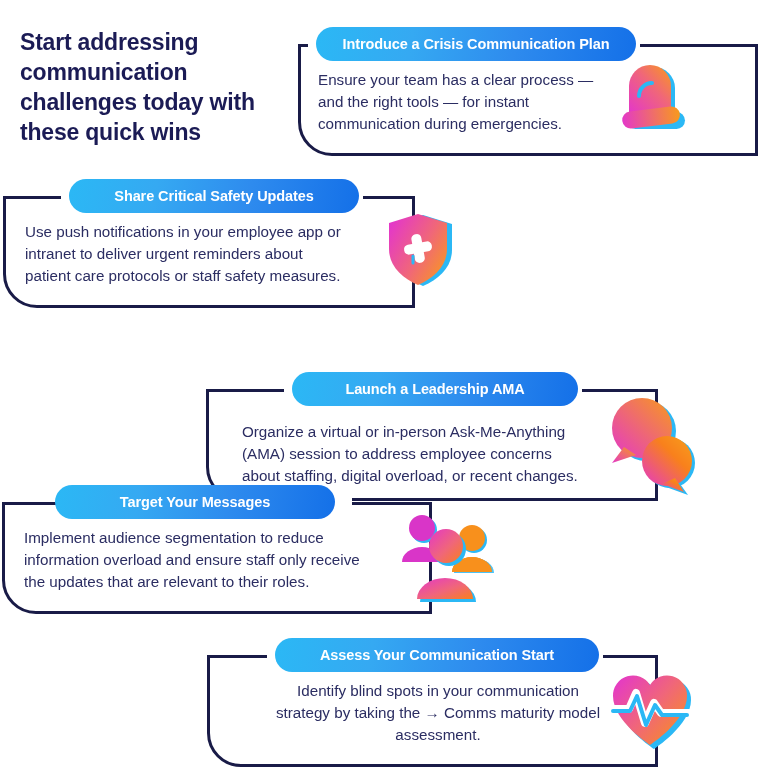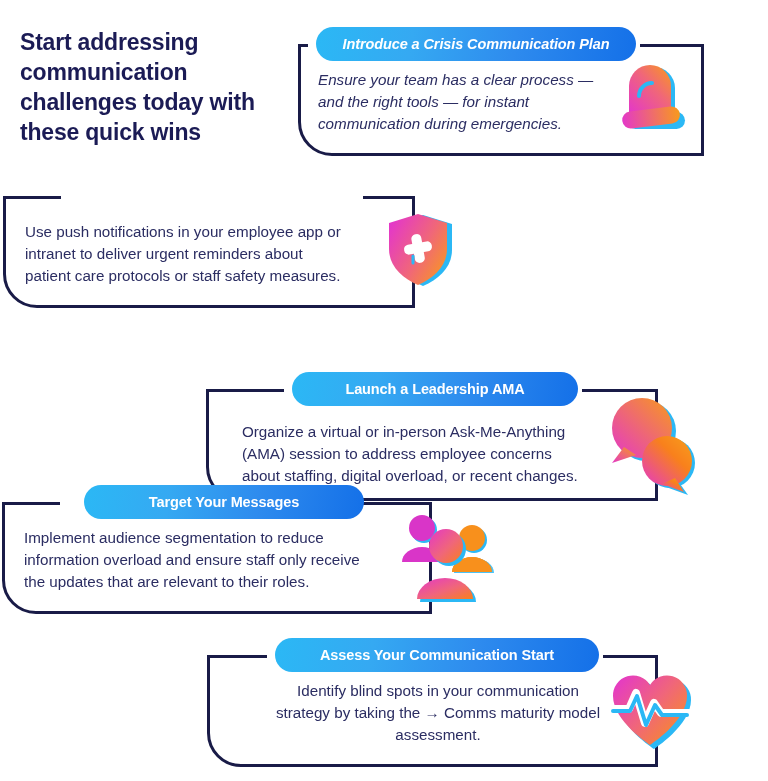--- a/index.html
+++ b/index.html
@@ -89,21 +89,21 @@
 
   .card-icon svg { display: block; }
 </style>
 </head>
 <body>
 
 <div id="page">
 
   <h1 class="headline">Start addressing communication challenges today with these quick wins</h1>
 
-  <div class="card" style="left:298px; top:44px; width:406px; height:112px;font-style:italic;">
+  <div class="card" style="left:298px; top:44px; width:460px; height:112px;">
     <div class="card-frame"></div>
     <div class="pill-gap" style="left:10px; width:332px;"></div>
     <div class="pill" style="left:18px; top:-17px; width:320px;">Introduce a Crisis Communication Plan</div>
     <div class="card-body" style="left:20px; top:25px; width:330px;">Ensure your team has a clear process —
 and the right tools — for instant
 communication during emergencies.</div>
 
     <div class="card-icon" style="left:310px; top:8px;">
       <svg width="82" height="84" viewBox="0 0 82 84">
         <defs>
@@ -126,20 +126,21 @@
         <rect x="14" y="57" width="58" height="17" rx="8.5" fill="url(#gSirenBase)" transform="rotate(-7 43 65)"></rect>
 
         <path d="M31 44 a13 13 0 0 1 13 -13" stroke="#2BB8F5" stroke-width="4" fill="none" stroke-linecap="round"></path>
       </svg>
     </div>
   </div>
 
   <div class="card" style="left:3px; top:196px; width:412px; height:112px;">
     <div class="card-frame"></div>
     <div class="pill-gap" style="left:58px; width:302px;"></div>
+    <div class="pill" style="left:66px; top:-17px; width:290px;">Share Critical Safety Updates</div>
     <div class="card-body" style="left:22px; top:25px; width:370px;">Use push notifications in your employee app or
 intranet to deliver urgent reminders about
 patient care protocols or staff safety measures.</div>
 
     <div class="card-icon" style="left:378px; top:14px;">
       <svg width="78" height="84" viewBox="0 0 78 84">
         <defs>
           <linearGradient id="gShield" x1="0" y1="0.2" x2="1" y2="0.9">
             <stop offset="0%" stop-color="#E438C8"></stop>
             <stop offset="52%" stop-color="#F0667A"></stop>
@@ -192,21 +193,21 @@
 
         <circle cx="63" cy="68" r="25" fill="url(#gBub2)"></circle>
         <path d="M71 85 L80 99 L58 91 Z" fill="url(#gBub2)"></path>
       </svg>
     </div>
   </div>
 
   <div class="card" style="left:2px; top:502px; width:430px; height:112px;">
     <div class="card-frame"></div>
     <div class="pill-gap" style="left:58px; width:292px;"></div>
-    <div class="pill" style="left:82px; top:-17px; width:280px;">Target Your Messages</div>
+    <div class="pill" style="left:53px; top:-17px; width:280px;">Target Your Messages</div>
     <div class="card-body" style="left:22px; top:25px; width:380px;">Implement audience segmentation to reduce
 information overload and ensure staff only receive
 the updates that are relevant to their roles.</div>
 
     <div class="card-icon" style="left:398px; top:8px;">
       <svg width="96" height="96" viewBox="0 0 96 96">
         <defs>
           <linearGradient id="gPerson" x1="0" y1="0" x2="1" y2="1">
             <stop offset="0%" stop-color="#E438C8"></stop>
             <stop offset="100%" stop-color="#F8801C"></stop>

